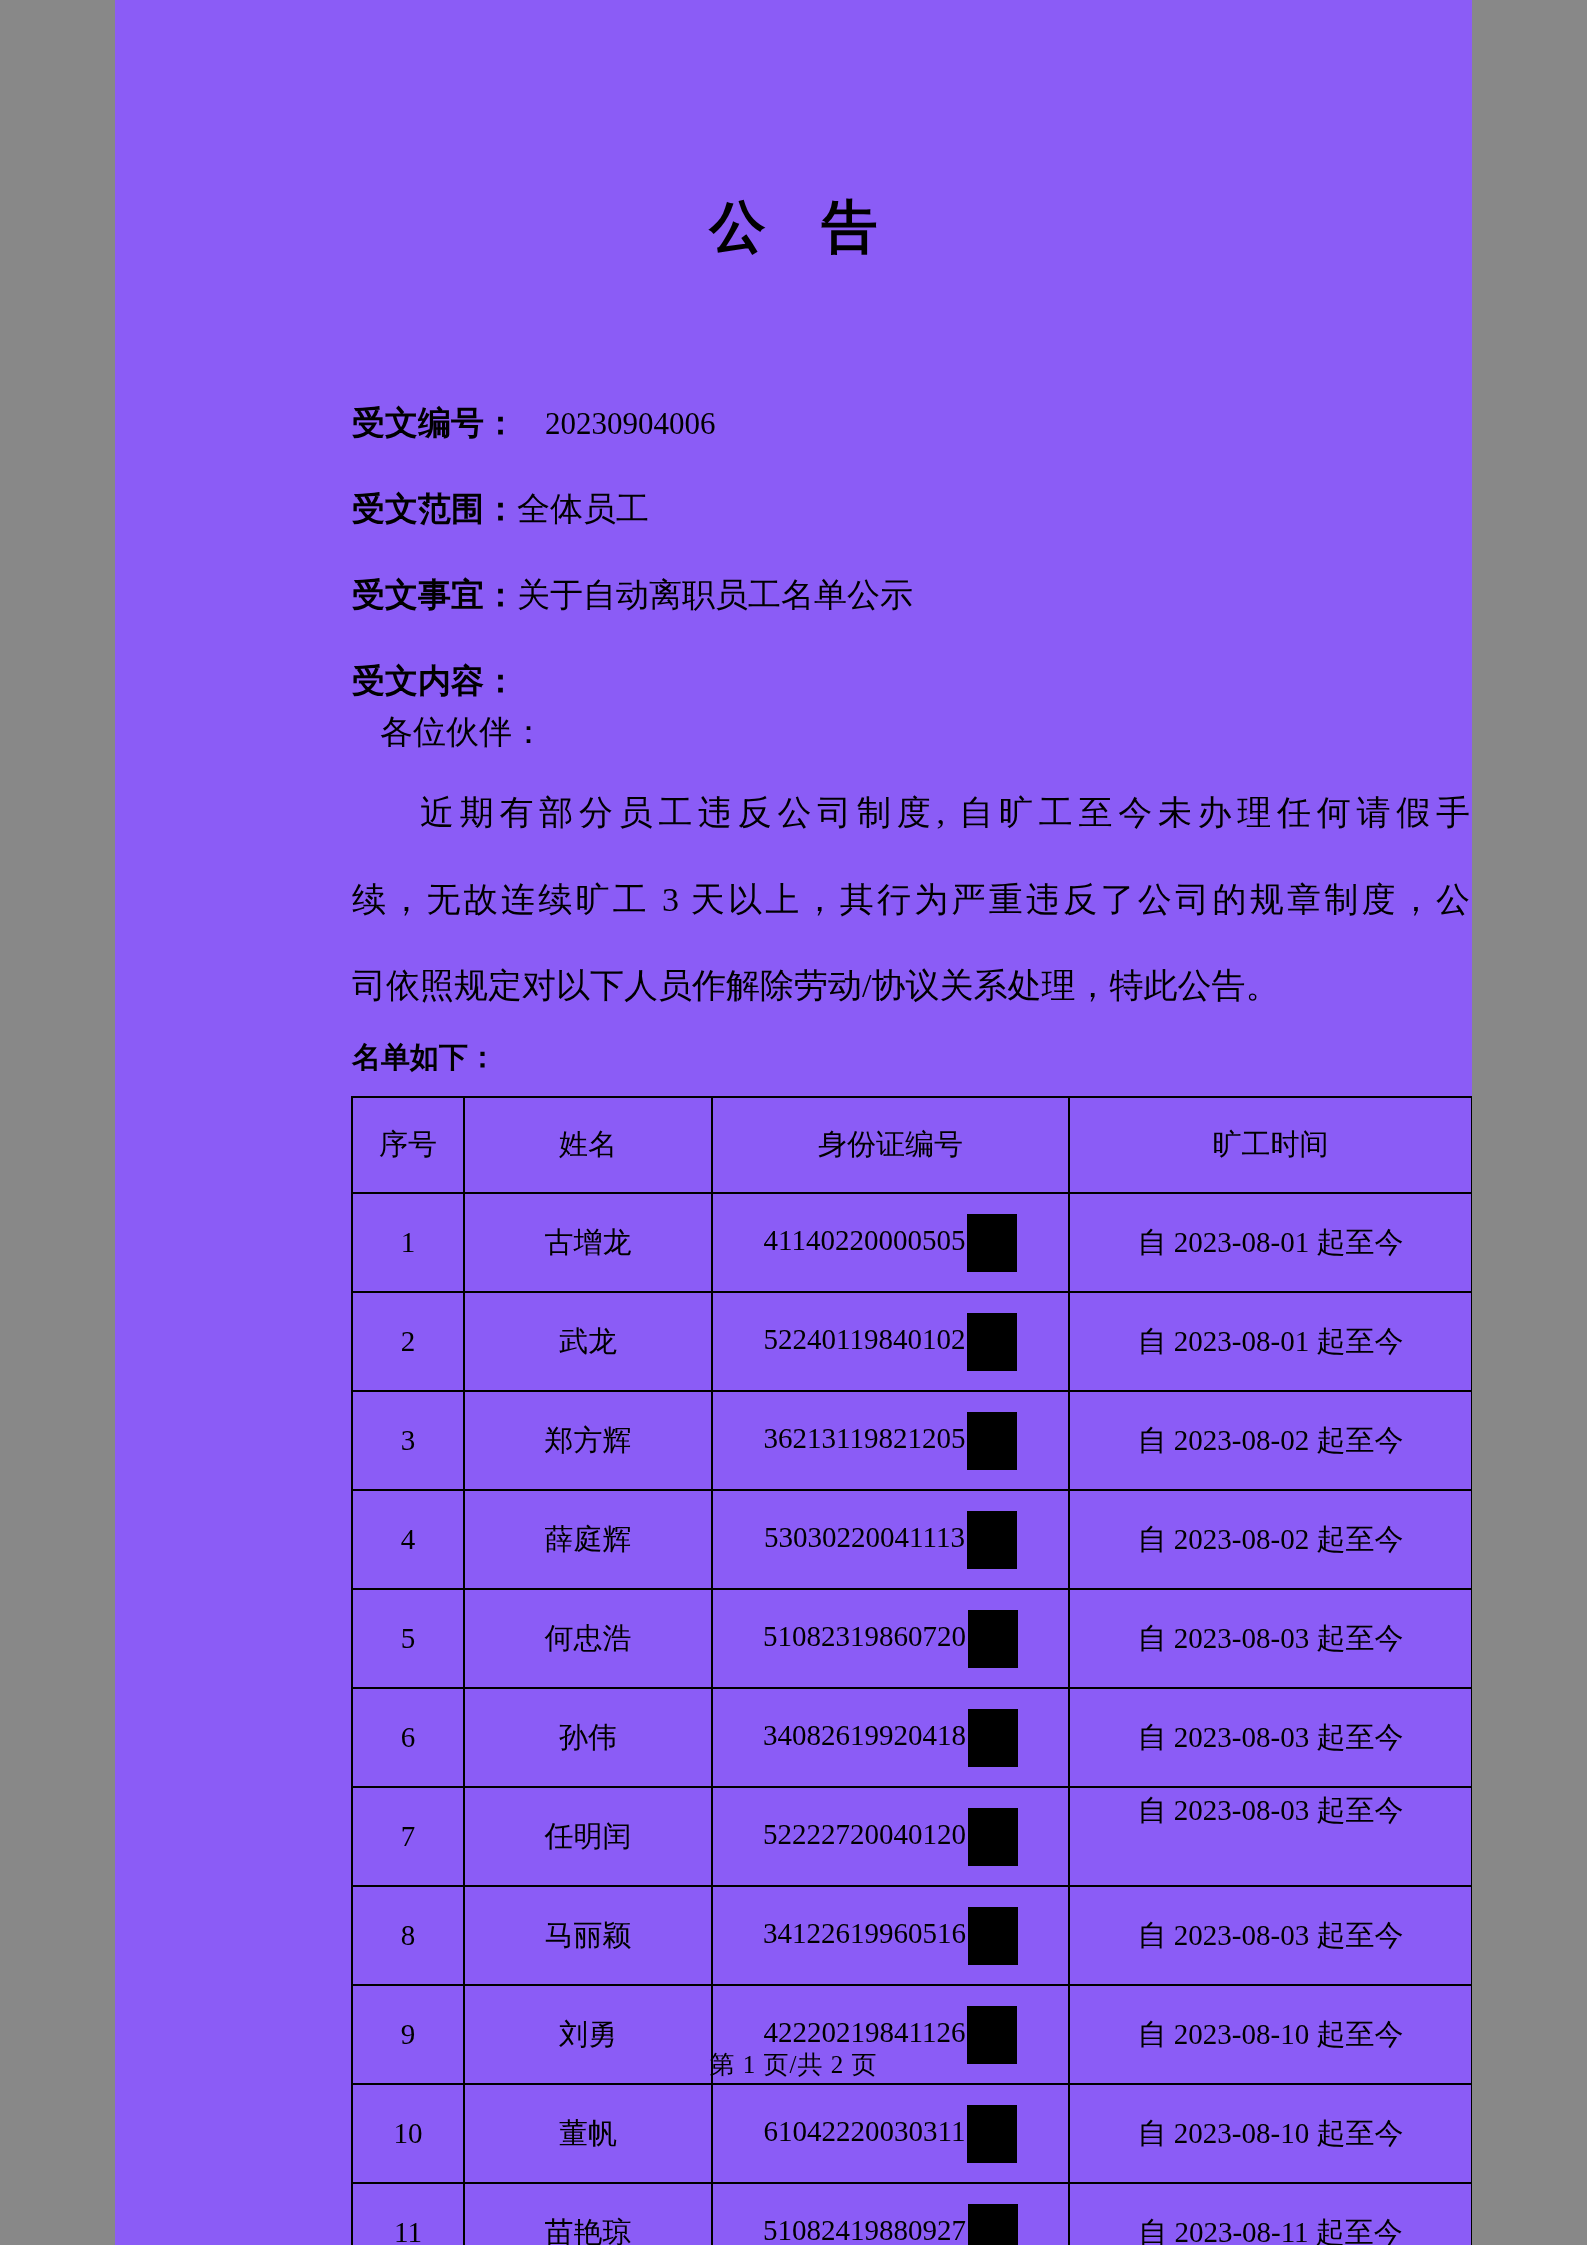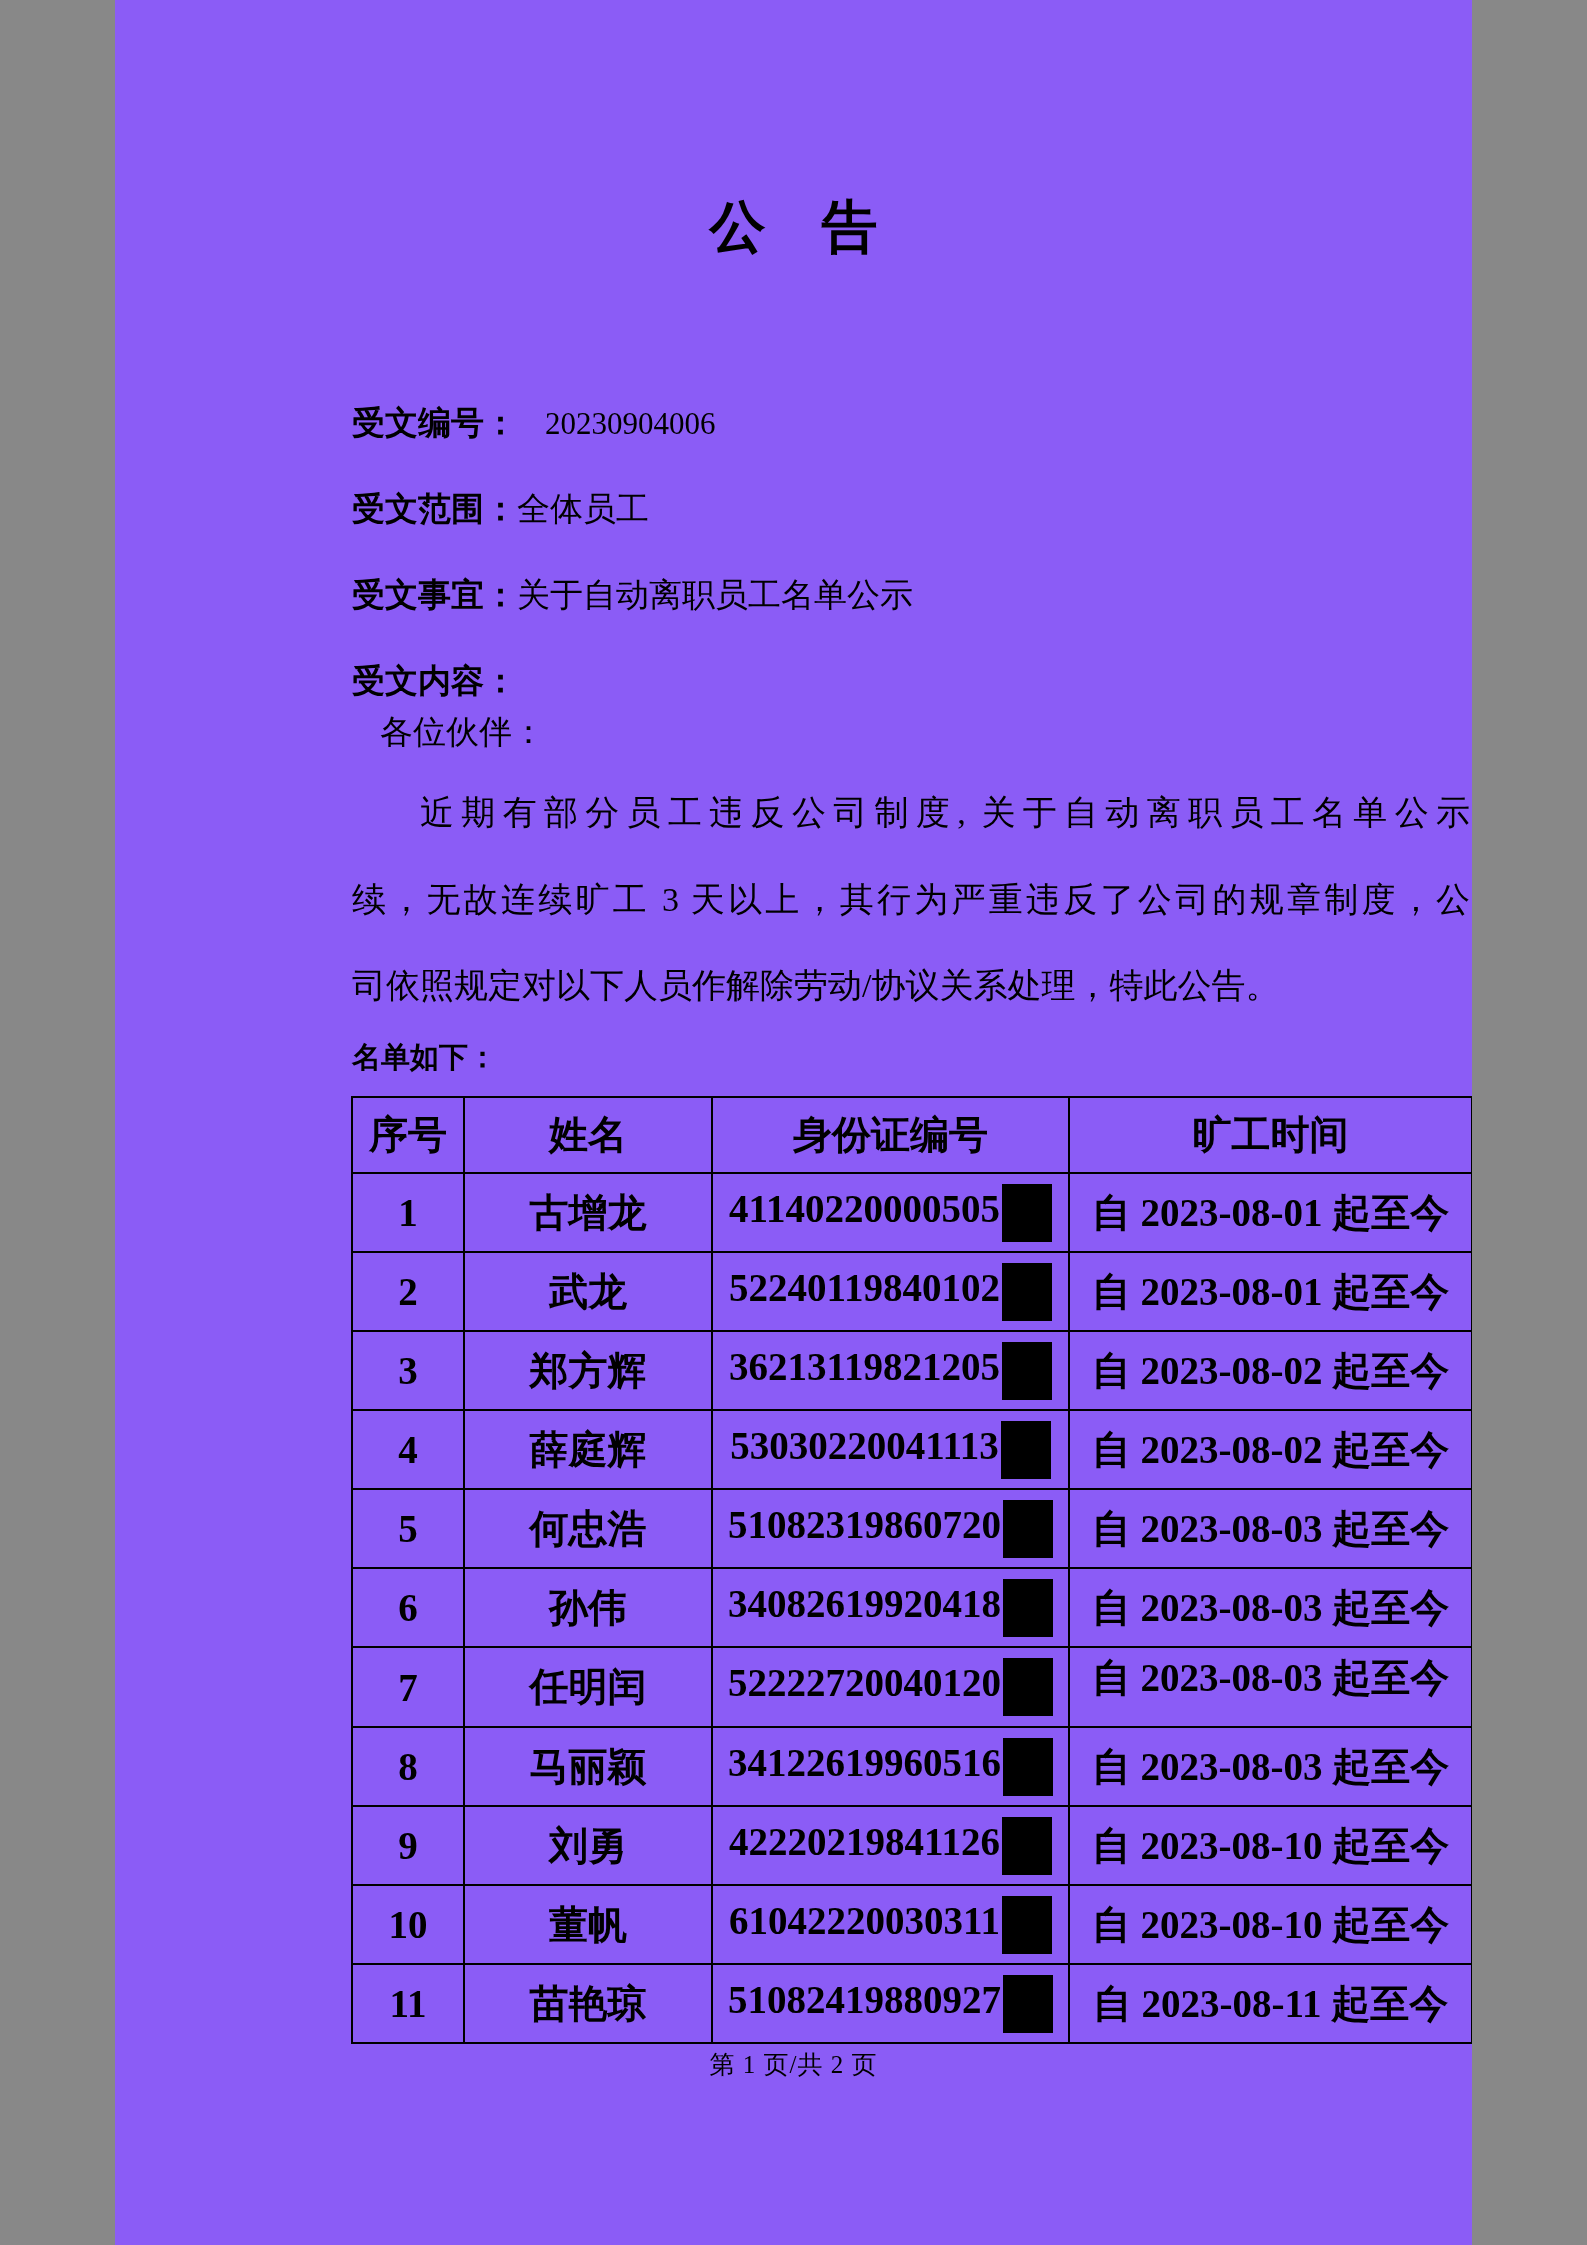--- a/index.html
+++ b/index.html
@@ -38,23 +38,23 @@
   table.roster{
     position:absolute;left:236px;top:1096px;
     width:1120px;
     border-collapse:collapse;
     table-layout:fixed;
   }
   table.roster th,table.roster td{
     border:2px solid #000;
     text-align:center;
     vertical-align:middle;
-    font-weight:bold;
-    font-size:39px;
-    padding:2px;
+    font-weight:normal;
+    font-size:29px;
+    padding:12px;
   }
   table.roster th{height:70px;}
   table.roster td{height:73px;}
   td.cell-id{font-size:28px;}
   td.cell-time{font-size:28px;}
   td.cell-time.valign-top{vertical-align:top;padding-top:3px;}
   .redact{
     display:inline-block;
     width:50px;height:58px;
     background:#000;
@@ -86,21 +86,21 @@
   </div>
   <div class="meta-line m2">
     <span class="meta-label">受文事宜：</span><span class="meta-value">关于自动离职员工名单公示</span>
   </div>
   <div class="meta-line m3">
     <span class="meta-label">受文内容：</span><span class="meta-value"></span>
   </div>
 
   <div class="greeting">各位伙伴：</div>
 
-  <div class="body-line l0 justify indent">近期有部分员工违反公司制度, 关于自动离职员工名单公示</div>
+  <div class="body-line l0 justify indent">近期有部分员工违反公司制度, 自旷工至今未办理任何请假手</div>
   <div class="body-line l1 justify">续，无故连续旷工 3 天以上，其行为严重违反了公司的规章制度，公</div>
   <div class="body-line l2">司依照规定对以下人员作解除劳动/协议关系处理，特此公告。</div>
 
   <div class="list-label">名单如下：</div>
 
   <table class="roster">
     <colgroup>
       <col style="width:112px">
         <col style="width:248px">
         <col style="width:357px">

